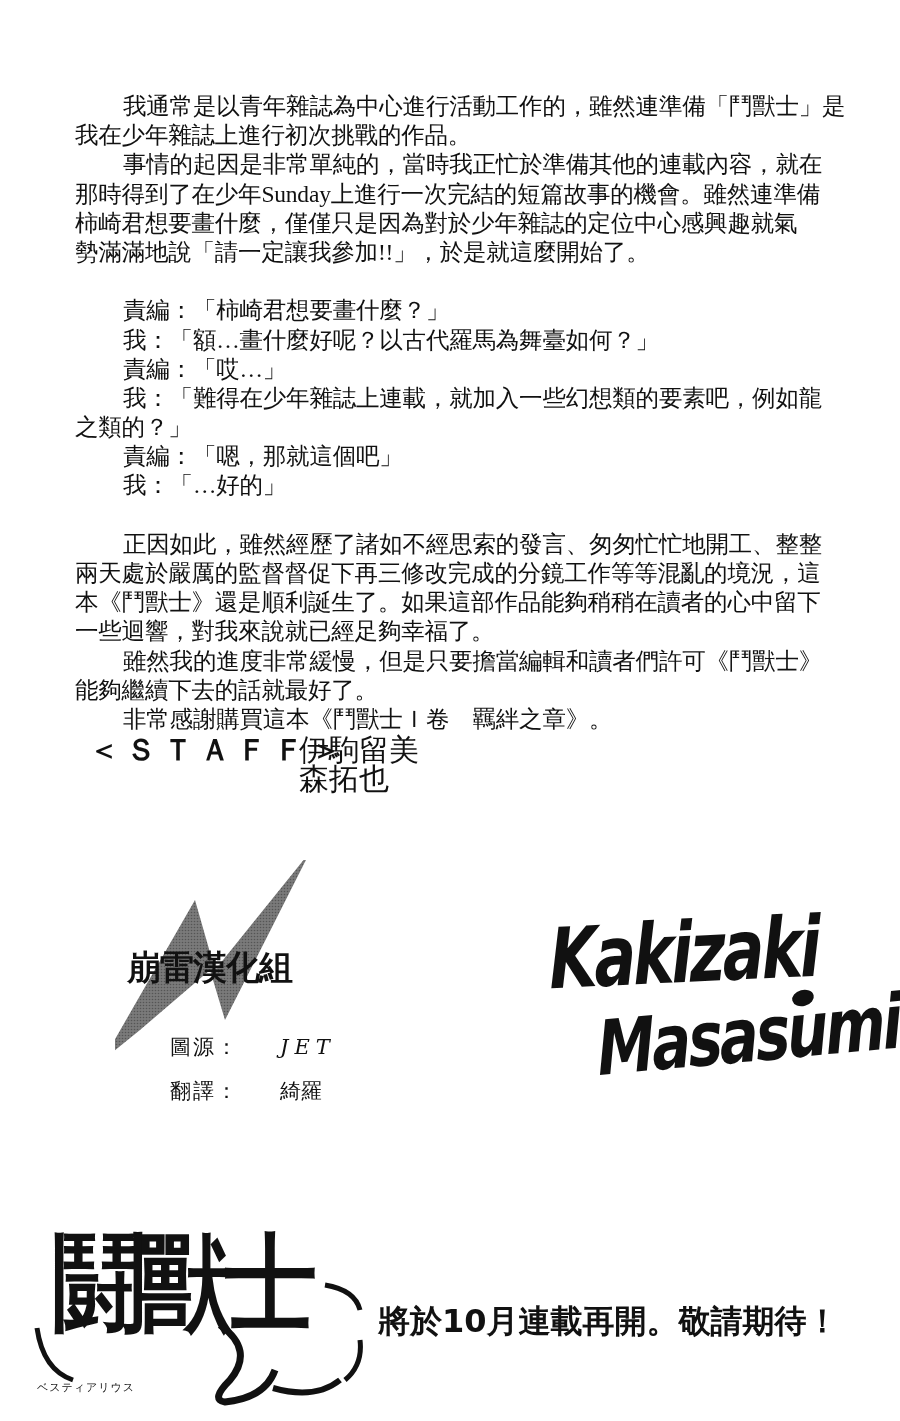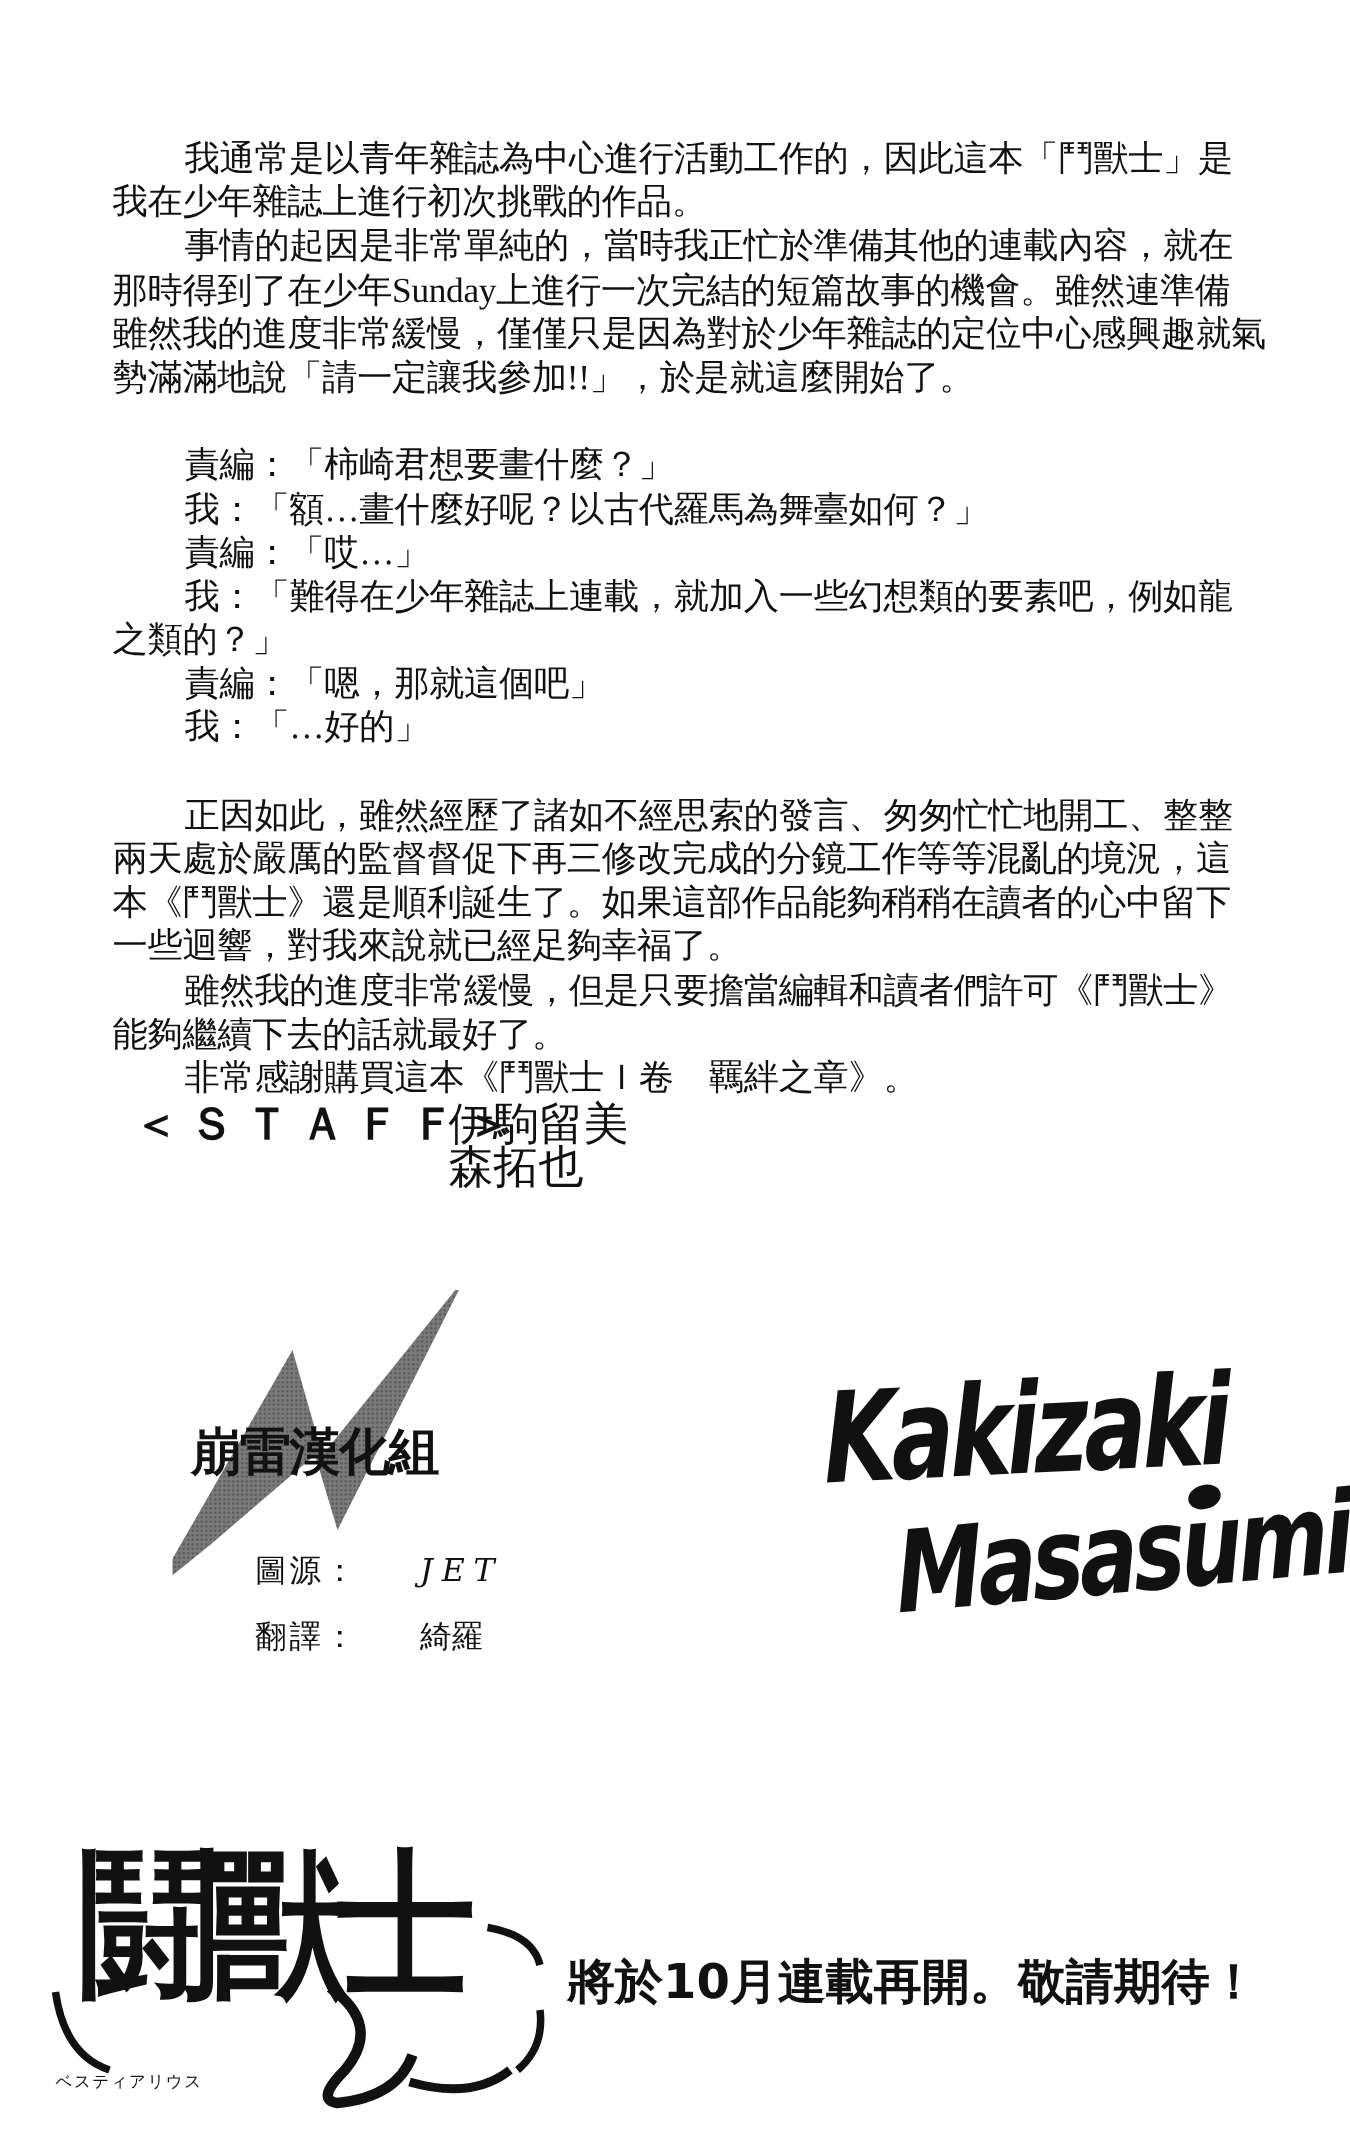--- a/index.html
+++ b/index.html
@@ -35,25 +35,25 @@
   .title-logo .kanji { position: absolute; left: 28px; top: 0; font-family: "DejaVu Serif", serif; font-size: 92px; font-weight: bold; letter-spacing: -6px; line-height: 1; transform: scaleY(1.15); transform-origin: left top; }
   .title-logo .kana { position: absolute; left: 12px; top: 150px; font-family: "DejaVu Sans", sans-serif; font-size: 11px; letter-spacing: 1px; }
   .swirl { position: absolute; left: 0; top: 0; }
 
   .announce { position: absolute; left: 378px; top: 1300px; font-family: "DejaVu Sans", sans-serif; font-size: 32px; font-weight: bold; letter-spacing: 0px; white-space: nowrap; }
 </style>
 </head>
 <body>
 
 <div class="body-text">
-  <div class="line indent">我通常是以青年雜誌為中心進行活動工作的，因此這本「鬥獸士」是</div>
+  <div class="line indent">我通常是以青年雜誌為中心進行活動工作的，雖然連準備「鬥獸士」是</div>
   <div class="line">我在少年雜誌上進行初次挑戰的作品。</div>
   <div class="line indent">事情的起因是非常單純的，當時我正忙於準備其他的連載內容，就在</div>
   <div class="line">那時得到了在少年Sunday上進行一次完結的短篇故事的機會。雖然連準備</div>
-  <div class="line">雖然我的進度非常緩慢，僅僅只是因為對於少年雜誌的定位中心感興趣就氣</div>
+  <div class="line">柿崎君想要畫什麼，僅僅只是因為對於少年雜誌的定位中心感興趣就氣</div>
   <div class="line">勢滿滿地說「請一定讓我參加!!」，於是就這麼開始了。</div>
   <div class="gap"></div>
   <div class="line indent">責編：「柿崎君想要畫什麼？」</div>
   <div class="line indent">我：「額…畫什麼好呢？以古代羅馬為舞臺如何？」</div>
   <div class="line indent">責編：「哎…」</div>
   <div class="line indent">我：「難得在少年雜誌上連載，就加入一些幻想類的要素吧，例如龍</div>
   <div class="line">之類的？」</div>
   <div class="line indent">責編：「嗯，那就這個吧」</div>
   <div class="line indent">我：「…好的」</div>
   <div class="gap"></div>

